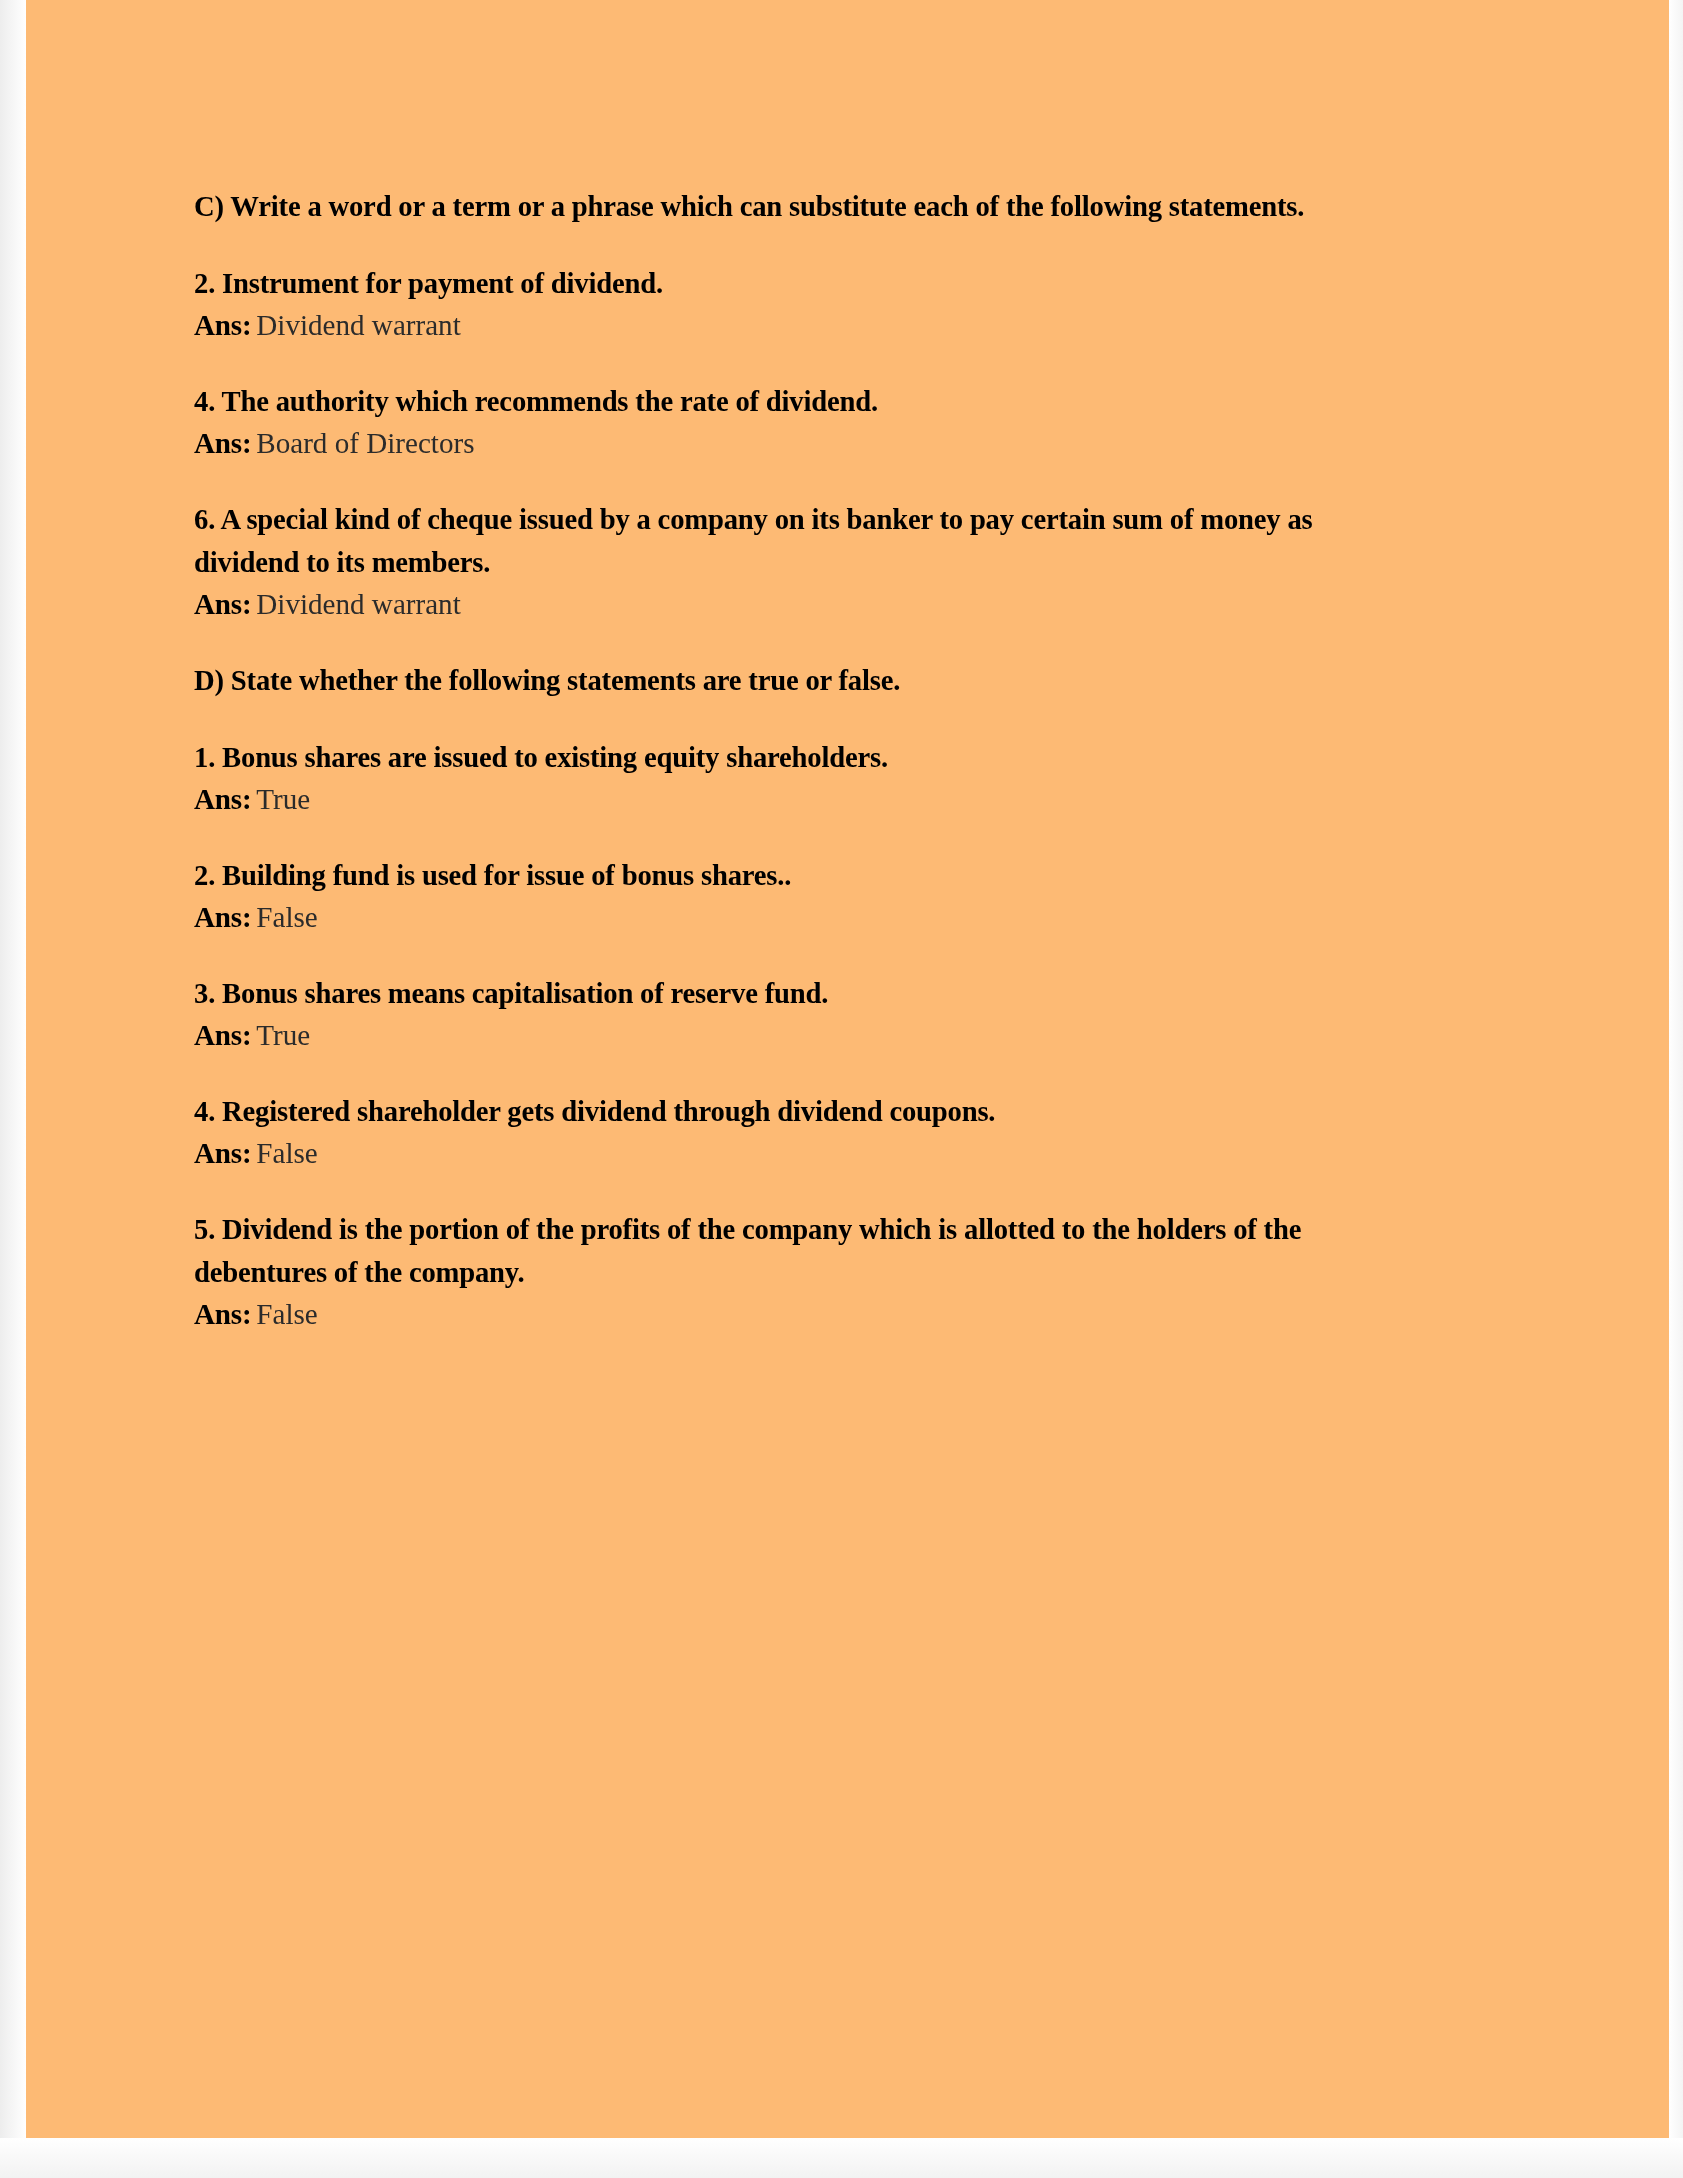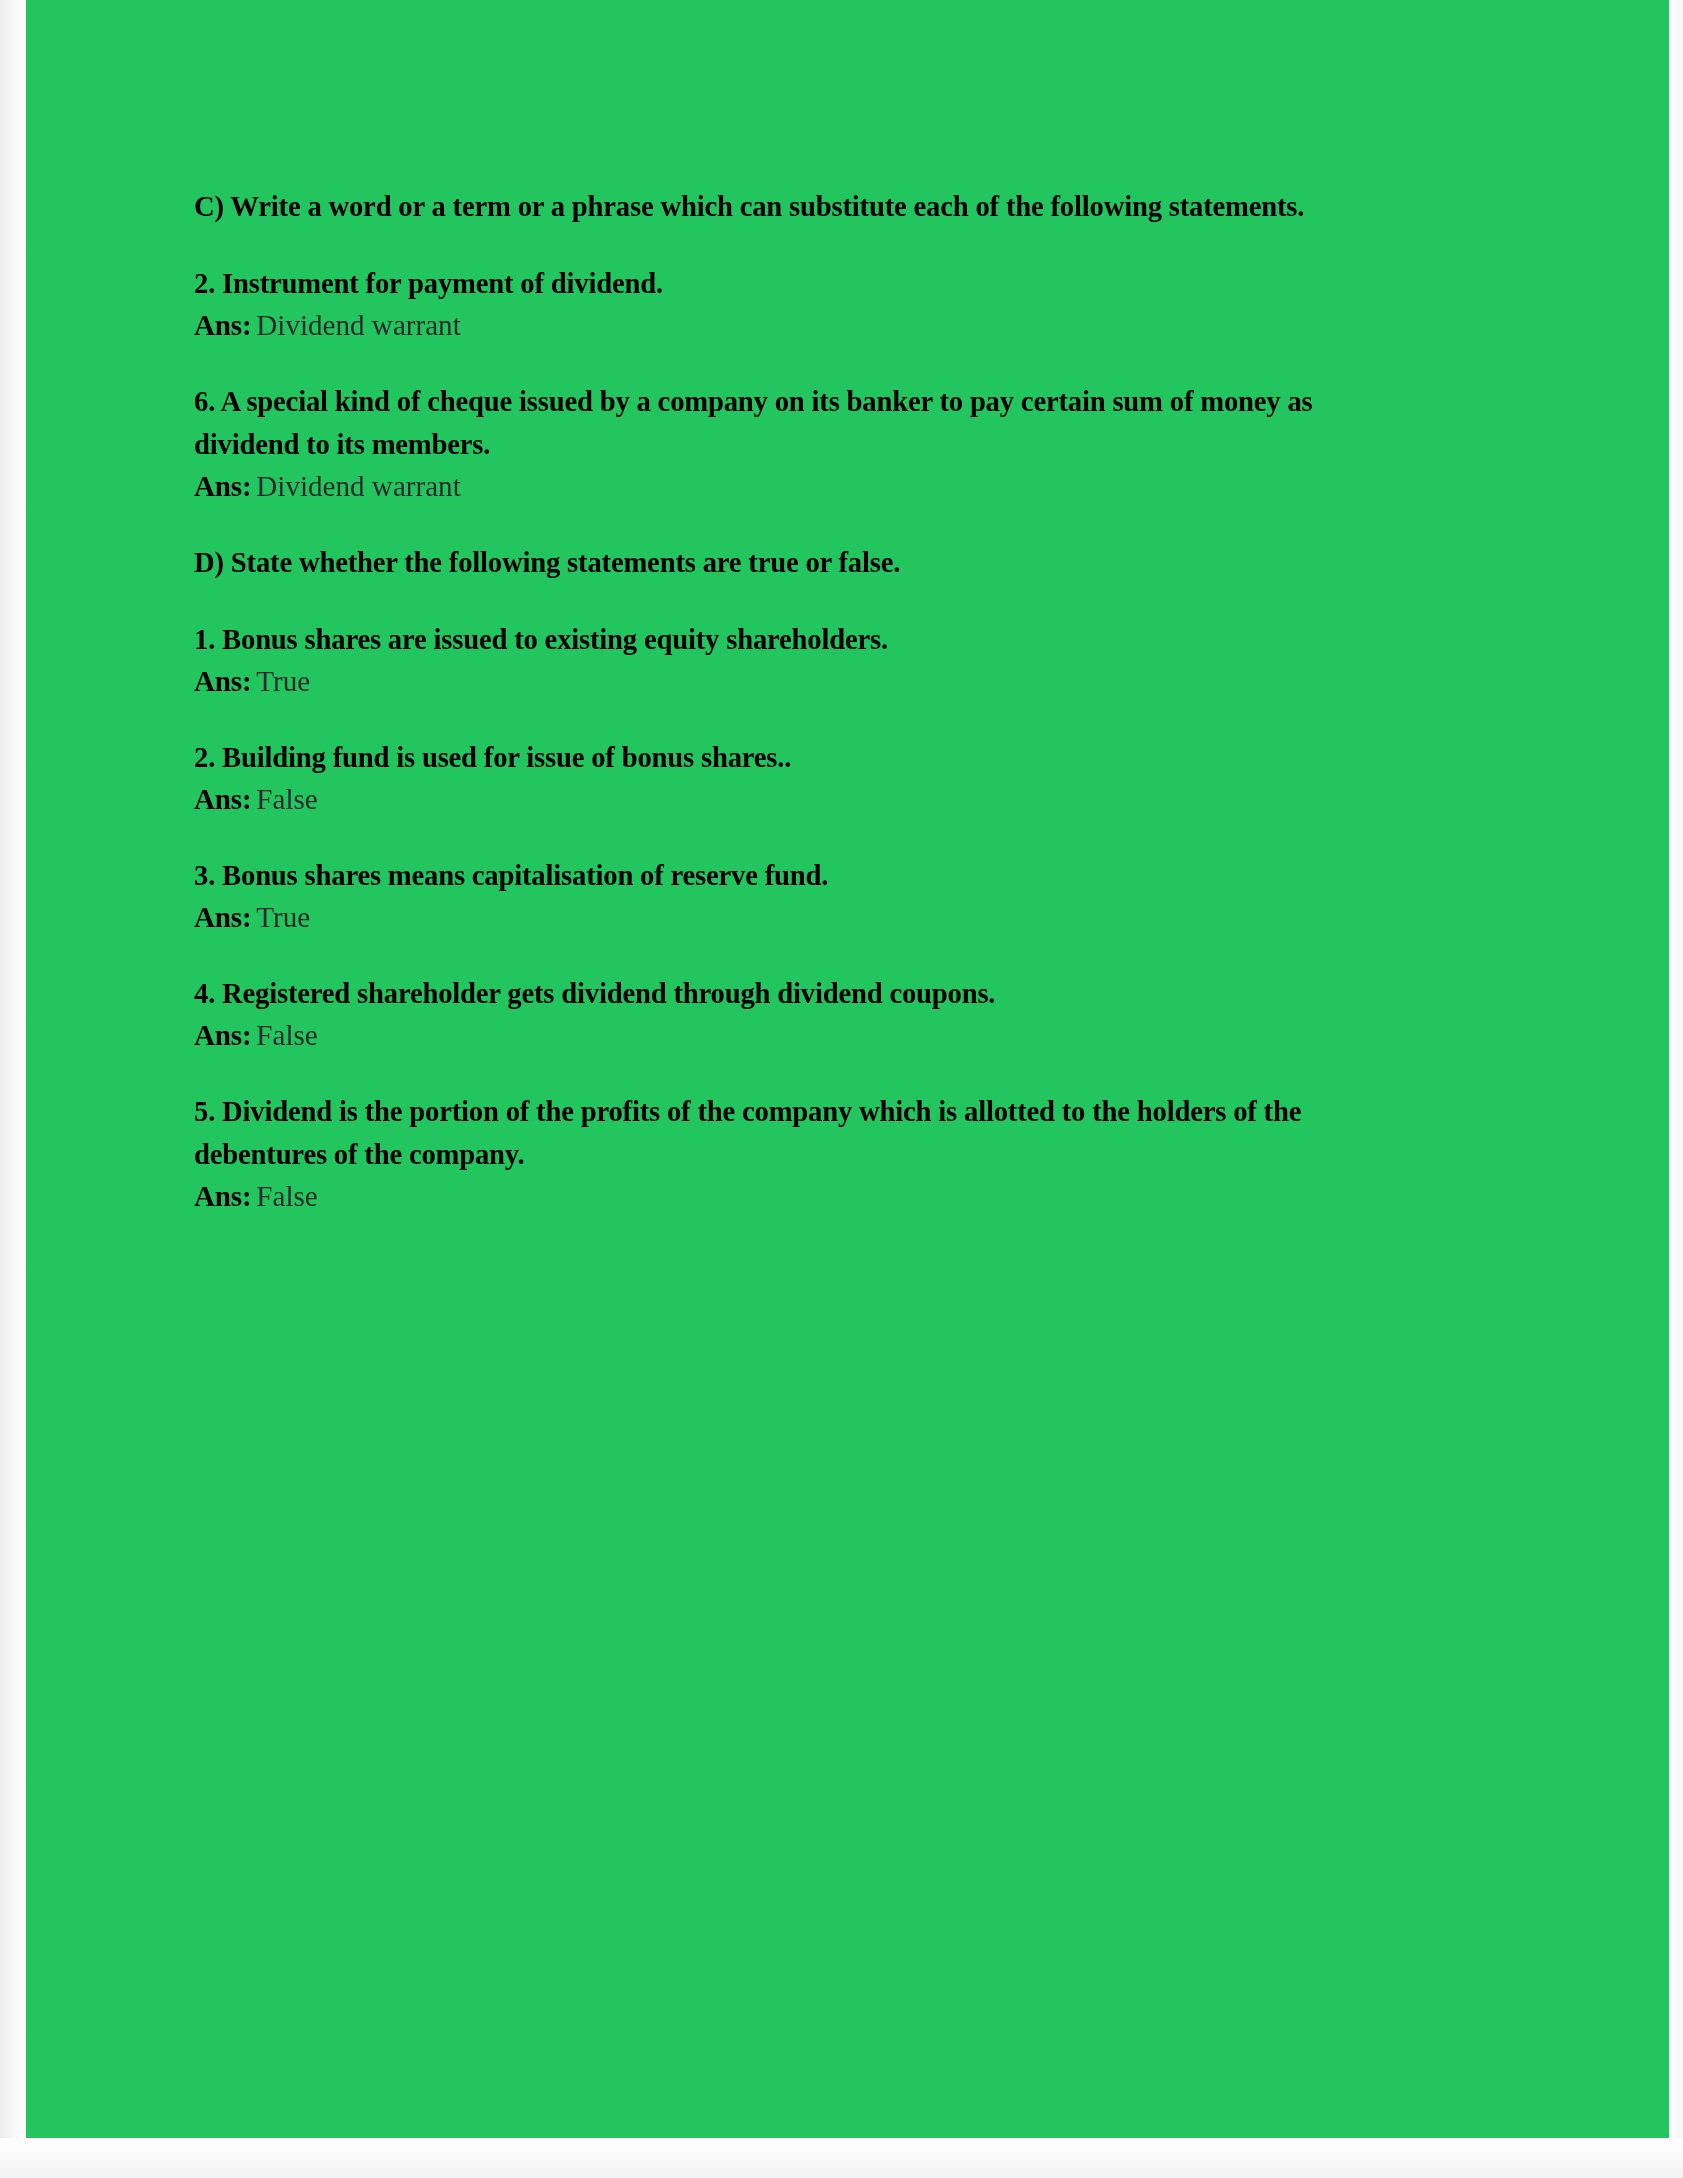--- a/index.html
+++ b/index.html
@@ -4,21 +4,21 @@
 <style>
   html, body {
     margin: 0;
     padding: 0;
     background: #ffffff;
   }
   .page {
     position: relative;
     width: 1683px;
     height: 2178px;
-    background: #22c55e;
+    background: #fdba74;
     overflow: hidden;
     box-sizing: border-box;
   }
   
   .scan-tint-left {
     position: absolute;
     left: 0; top: 0;
     width: 26px; height: 2178px;
     background: linear-gradient(to right, #ededed 0%, #f8f8f8 60%, #ffffff 100%);
     pointer-events: none;
@@ -115,20 +115,26 @@
 
 
     <div class="block">
       <p class="q">2. Instrument for payment of dividend.</p>
       <p class="ans">
         <span class="ans-label">Ans:</span><span class="ans-value">Dividend warrant</span>
       </p>
     </div>
 
 
+    <div class="block">
+      <p class="q">4. The authority which recommends the rate of dividend.</p>
+      <p class="ans">
+        <span class="ans-label">Ans:</span><span class="ans-value">Board of Directors</span>
+      </p>
+    </div>
 
 
     <div class="block">
       <p class="q">6. A special kind of cheque issued by a company on its banker to pay certain sum of money as dividend to its members.</p>
       <p class="ans">
         <span class="ans-label">Ans:</span><span class="ans-value">Dividend warrant</span>
       </p>
     </div>
 
     <div class="block gap-after-head">

